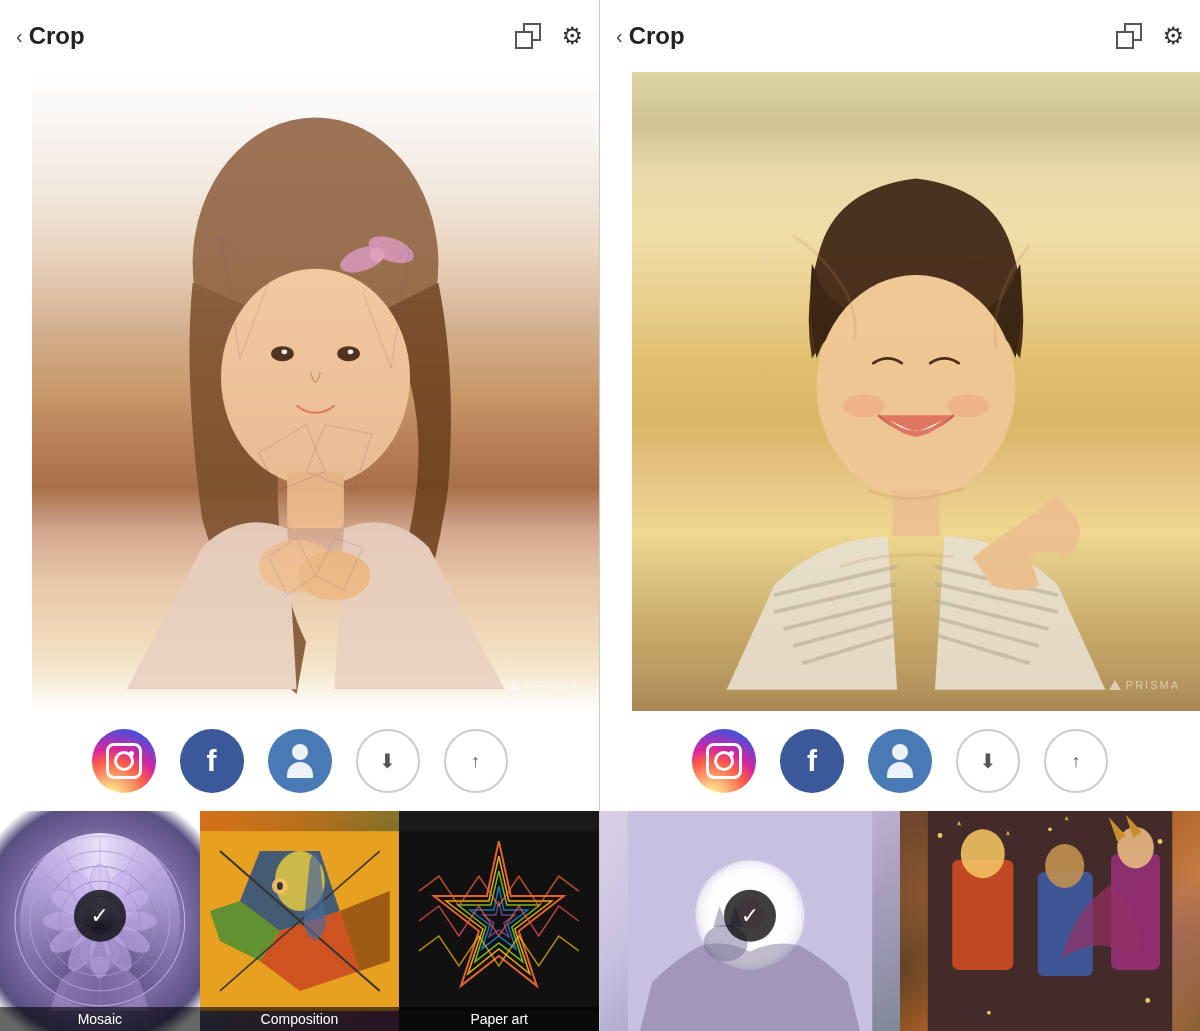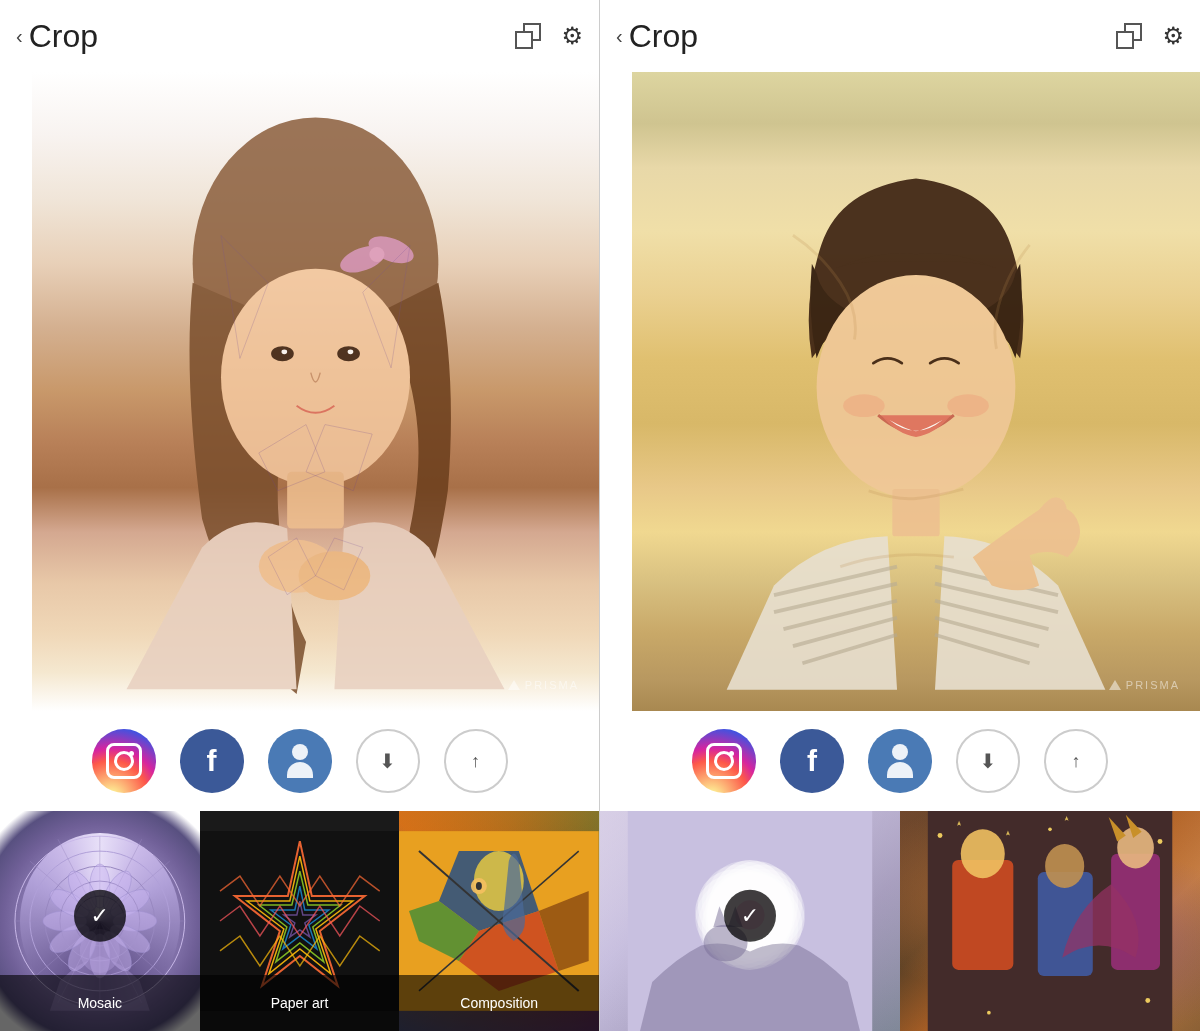--- a/index.html
+++ b/index.html
@@ -35,22 +35,22 @@
       flex-shrink: 0;
     }
 
     .header-left {
       display: flex;
       align-items: center;
       gap: 6px;
     }
 
     .header-title {
-      font-size: 32px;
-      font-weight: 400;
+      font-size: 24px;
+      font-weight: 700;
       color: #222;
     }
 
     .header-right {
       display: flex;
       align-items: center;
       gap: 20px;
     }
 
     
@@ -243,21 +243,21 @@
         radial-gradient(ellipse at 30% 40%, rgba(200,120,60,0.6) 0%, transparent 50%),
         radial-gradient(ellipse at 70% 60%, rgba(100,60,150,0.4) 0%, transparent 50%),
         linear-gradient(135deg, rgba(50,20,10,0.3) 0%, transparent 100%);
     }
 
     .filter-overlay-dark {
       position: absolute;
       bottom: 0;
       left: 0;
       right: 0;
-      height: 56px;
+      height: 24px;
       background: rgba(0,0,0,0.6);
       display: flex;
       align-items: center;
       justify-content: center;
     }
 
     .filter-label {
       color: #fff;
       font-size: 14px;
       font-weight: 400;
@@ -518,44 +518,20 @@
 
       <div class="filter-check">
         <span>✓</span>
       </div>
       <div class="filter-overlay-dark">
         <span class="filter-label">Mosaic</span>
       </div>
     </div>
 
     <div class="filter-item">
-      <div class="filter-thumb thumb-paperart">
-        <svg viewBox="0 0 200 180" xmlns="http://www.w3.org/2000/svg" style="position:absolute;inset:0;width:100%;height:100%;">
-
-          <rect width="200" height="180" fill="#111"></rect>
-          <g transform="translate(100,90)">
-
-            <polygon points="0,-80 12,-25 65,-25 20,10 38,65 0,35 -38,65 -20,10 -65,-25 -12,-25" fill="none" stroke="#ff6b35" stroke-width="2" opacity="0.9"></polygon>
-            <polygon points="0,-65 10,-20 53,-20 16,8 31,53 0,28 -31,53 -16,8 -53,-20 -10,-20" fill="none" stroke="#ffbe0b" stroke-width="1.5" opacity="0.9"></polygon>
-            <polygon points="0,-50 8,-16 41,-16 13,6 24,41 0,22 -24,41 -13,6 -41,-16 -8,-16" fill="none" stroke="#8ac926" stroke-width="1.5" opacity="0.9"></polygon>
-            <polygon points="0,-35 5,-11 29,-11 9,4 17,28 0,15 -17,28 -9,4 -29,-11 -5,-11" fill="none" stroke="#1982c4" stroke-width="1.5" opacity="0.9"></polygon>
-            <polygon points="0,-20 3,-6 16,-6 5,2 10,16 0,9 -10,16 -5,2 -16,-6 -3,-6" fill="none" stroke="#6a4c93" stroke-width="1.5" opacity="0.9"></polygon>
-
-            <path d="M-80,0 L-60,-15 L-40,15 L-20,-15 L0,15 L20,-15 L40,15 L60,-15 L80,0" stroke="#ff595e" stroke-width="1.5" fill="none" opacity="0.7"></path>
-            <path d="M-80,-30 L-60,-45 L-40,-15 L-20,-45 L0,-15 L20,-45 L40,-15 L60,-45 L80,-30" stroke="#ff6b35" stroke-width="1.5" fill="none" opacity="0.7"></path>
-            <path d="M-80,30 L-60,15 L-40,45 L-20,15 L0,45 L20,15 L40,45 L60,15 L80,30" stroke="#ffbe0b" stroke-width="1.5" fill="none" opacity="0.7"></path>
-          </g>
-        </svg>
-      </div>
-      <div class="filter-overlay-dark">
-        <span class="filter-label">Paper art</span>
-      </div>
-    </div>
-
-    <div class="filter-item">
       <div class="filter-thumb thumb-composition">
         <svg viewBox="0 0 200 180" xmlns="http://www.w3.org/2000/svg" style="position:absolute;inset:0;width:100%;height:100%;">
 
           <rect width="200" height="180" fill="#e8a020"></rect>
 
           <polygon points="60,20 120,20 140,80 80,100 40,70" fill="#1a4a8a" opacity="0.8"></polygon>
           <polygon points="80,100 140,80 160,140 100,160 60,130" fill="#c84020" opacity="0.8"></polygon>
           <polygon points="40,70 80,100 60,130 20,110 10,80" fill="#2a8a3a" opacity="0.7"></polygon>
           <polygon points="140,80 190,60 190,130 160,140" fill="#8a4a10" opacity="0.8"></polygon>
           <ellipse cx="100" cy="50" rx="25" ry="30" fill="#f0d040" opacity="0.8"></ellipse>
@@ -563,20 +539,44 @@
           <line x1="180" y1="20" x2="20" y2="160" stroke="#333" stroke-width="1.5"></line>
 
           <path d="M110,30 Q115,15 120,30 L125,80 Q130,100 115,110 Q100,100 105,80 Z" fill="#4a6a9a" opacity="0.7"></path>
 
           <circle cx="80" cy="55" r="8" fill="#f5c060" opacity="0.9"></circle>
           <ellipse cx="80" cy="55" rx="3" ry="4" fill="#333"></ellipse>
         </svg>
       </div>
       <div class="filter-overlay-dark">
         <span class="filter-label">Composition</span>
+      </div>
+    </div>
+
+    <div class="filter-item">
+      <div class="filter-thumb thumb-paperart">
+        <svg viewBox="0 0 200 180" xmlns="http://www.w3.org/2000/svg" style="position:absolute;inset:0;width:100%;height:100%;">
+
+          <rect width="200" height="180" fill="#111"></rect>
+          <g transform="translate(100,90)">
+
+            <polygon points="0,-80 12,-25 65,-25 20,10 38,65 0,35 -38,65 -20,10 -65,-25 -12,-25" fill="none" stroke="#ff6b35" stroke-width="2" opacity="0.9"></polygon>
+            <polygon points="0,-65 10,-20 53,-20 16,8 31,53 0,28 -31,53 -16,8 -53,-20 -10,-20" fill="none" stroke="#ffbe0b" stroke-width="1.5" opacity="0.9"></polygon>
+            <polygon points="0,-50 8,-16 41,-16 13,6 24,41 0,22 -24,41 -13,6 -41,-16 -8,-16" fill="none" stroke="#8ac926" stroke-width="1.5" opacity="0.9"></polygon>
+            <polygon points="0,-35 5,-11 29,-11 9,4 17,28 0,15 -17,28 -9,4 -29,-11 -5,-11" fill="none" stroke="#1982c4" stroke-width="1.5" opacity="0.9"></polygon>
+            <polygon points="0,-20 3,-6 16,-6 5,2 10,16 0,9 -10,16 -5,2 -16,-6 -3,-6" fill="none" stroke="#6a4c93" stroke-width="1.5" opacity="0.9"></polygon>
+
+            <path d="M-80,0 L-60,-15 L-40,15 L-20,-15 L0,15 L20,-15 L40,15 L60,-15 L80,0" stroke="#ff595e" stroke-width="1.5" fill="none" opacity="0.7"></path>
+            <path d="M-80,-30 L-60,-45 L-40,-15 L-20,-45 L0,-15 L20,-45 L40,-15 L60,-45 L80,-30" stroke="#ff6b35" stroke-width="1.5" fill="none" opacity="0.7"></path>
+            <path d="M-80,30 L-60,15 L-40,45 L-20,15 L0,45 L20,15 L40,45 L60,15 L80,30" stroke="#ffbe0b" stroke-width="1.5" fill="none" opacity="0.7"></path>
+          </g>
+        </svg>
+      </div>
+      <div class="filter-overlay-dark">
+        <span class="filter-label">Paper art</span>
       </div>
     </div>
   </div>
 
 </div>
 
 <div class="panel panel-right">
 
   <div class="header">
     <div class="header-left">

